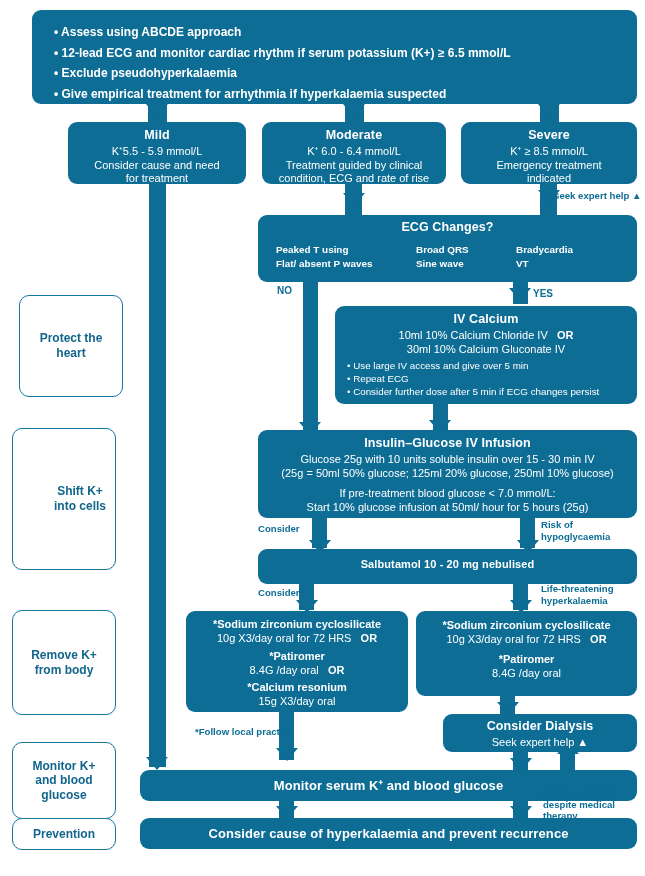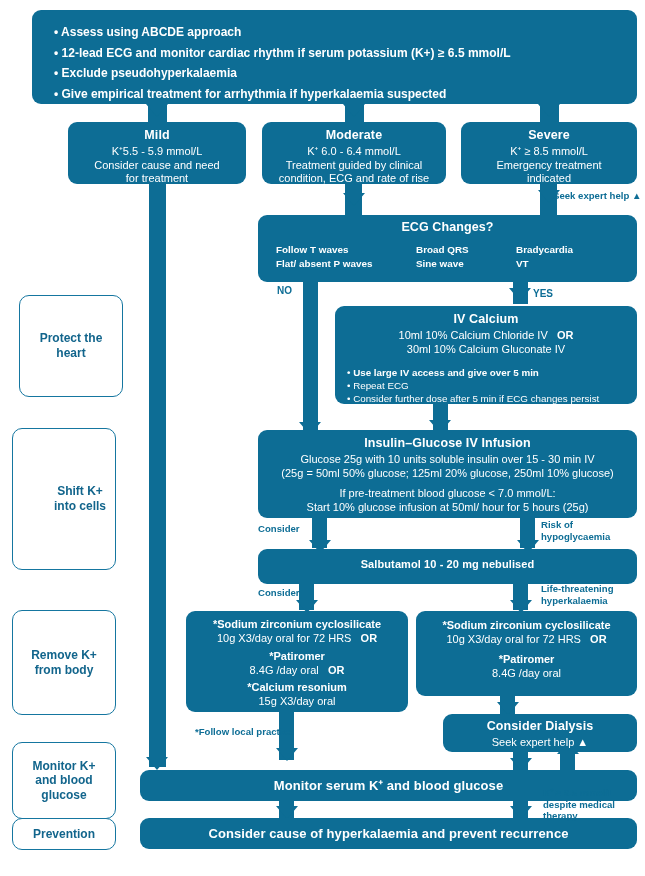--- a/index.html
+++ b/index.html
@@ -171,21 +171,21 @@
     <span class="sub">K⁺ ≥ 8.5 mmol/L</span>
     <span class="sub">Emergency treatment</span>
     <span class="sub">indicated</span>
   </div>
   <div class="lbl" style="left:553px;top:190px;">Seek expert help ▲</div>
 
   <div class="box" style="left:258px;top:215px;width:379px;height:67px;padding-top:5px;">
     <span class="hd">ECG Changes?</span>
     <div class="ecgCols">
       <div class="c c1">
-        <div>Follow T waves</div>
+        <div>Peaked T using</div>
         <div>Flat/ absent P waves</div>
       </div>
       <div class="c c2">
         <div>Broad QRS</div>
         <div>Sine wave</div>
       </div>
       <div class="c c3">
         <div>Bradycardia</div>
         <div>VT</div>
       </div>
@@ -194,21 +194,21 @@
   <div class="lbl" style="left:277px;top:285px;font-size:10px;">NO</div>
   <div class="lbl" style="left:533px;top:288px;font-size:10px;">YES</div>
 
   <div class="box" style="left:335px;top:306px;width:302px;height:98px;padding:6px 12px 0 12px;">
     <span class="hd">IV Calcium</span>
     <span class="sub">
       <span>10ml 10% Calcium Chloride IV</span>
       &nbsp;&nbsp;<b>OR</b>
     </span>
     <span class="sub">30ml 10% Calcium Gluconate IV</span>
-    <span class="bl" style="margin-top:11px;font-weight:bold;">• Use large IV access and give over 5 min</span>
+    <span class="bl" style="margin-top:4px;">• Use large IV access and give over 5 min</span>
     <span class="bl">• Repeat ECG</span>
     <span class="bl">• Consider further dose after 5 min if ECG changes persist</span>
   </div>
 
   <div class="box" style="left:258px;top:430px;width:379px;height:88px;padding-top:6px;">
     <span class="hd">Insulin–Glucose IV Infusion</span>
     <span class="sub">Glucose 25g with 10 units soluble insulin over 15 - 30 min IV</span>
     <span class="sub">(25g = 50ml 50% glucose; 125ml 20% glucose, 250ml 10% glucose)</span>
     <span class="sub" style="margin-top:7px;">If pre-treatment blood glucose &lt; 7.0 mmol/L:</span>
     <span class="sub">Start 10% glucose infusion at 50ml/ hour for 5 hours (25g)</span>

